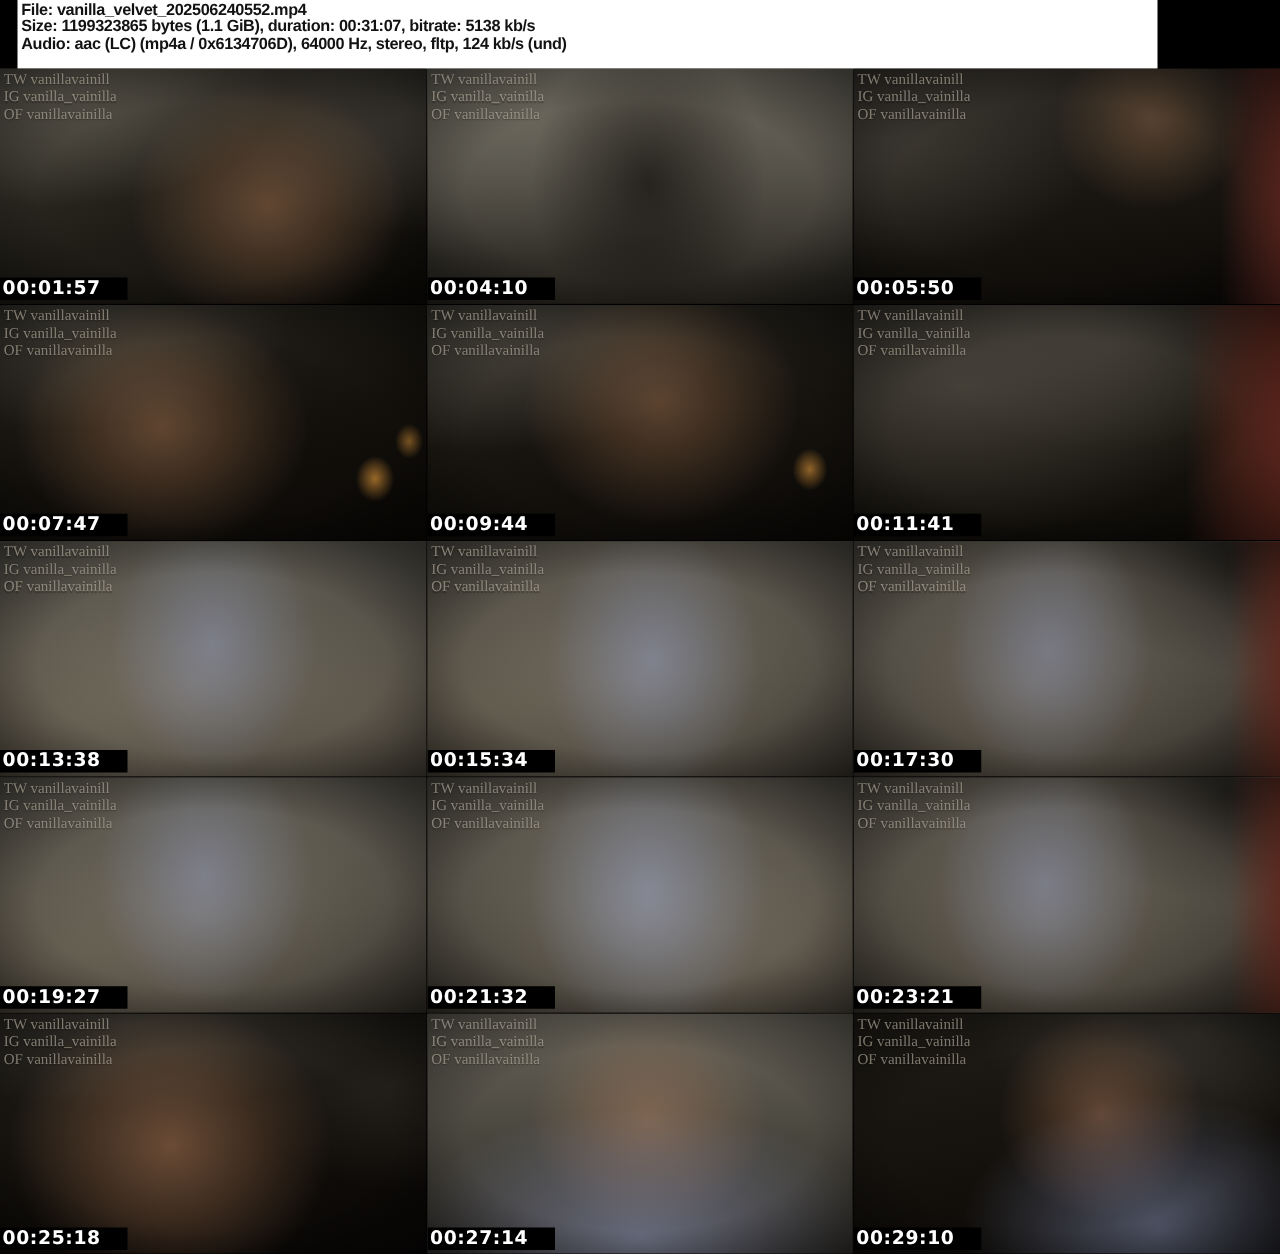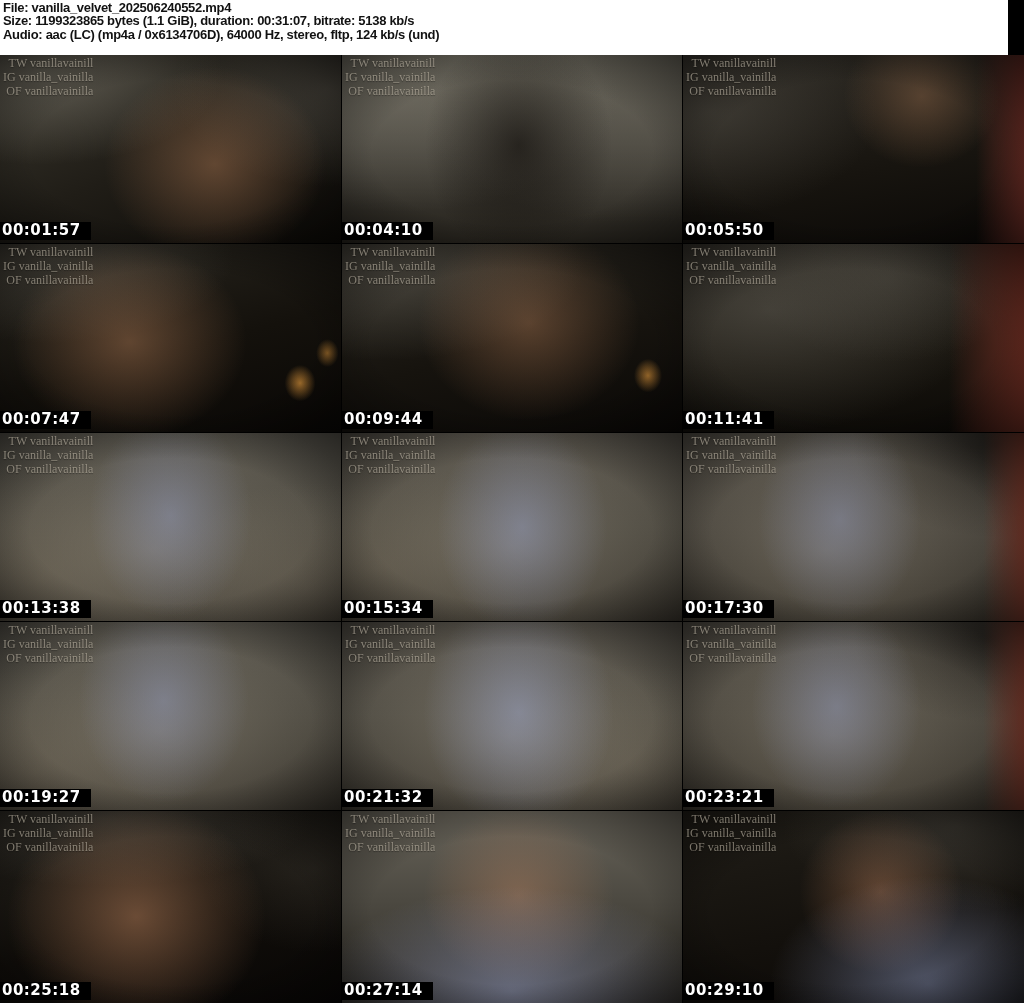--- a/index.html
+++ b/index.html
@@ -7,45 +7,45 @@
     width: 1024px;
     height: 1003px;
     background: #000;
     position: relative;
     overflow: hidden;
     font-family: "Liberation Sans", sans-serif;
   }
   
   .meta-header {
     box-sizing: border-box;
-    width: 1008px;
+    width: 912px;
     height: 55px;
     background: #ffffff;
     padding: 1px 0 0 3px;
     overflow: hidden;
+    margin-left: 14px;
   }
   .meta-line {
     font-family: "Liberation Sans", sans-serif;
     font-weight: bold;
     font-size: 13px;
     line-height: 13.4px;
     letter-spacing: -0.3px;
     color: #121212;
     white-space: nowrap;
   }
   
   .grid {
     width: 1024px;
     display: grid;
     grid-template-columns: 341px 340px 341px;
     grid-template-rows: 188px 188px 188px 188px 192px;
     column-gap: 1px;
     row-gap: 1px;
     background: #000;
-    text-align: right;
   }
   .thumb {
     position: relative;
     overflow: hidden;
     background-color: #14110d;
   }
   
   .thumb::after {
     content: "";
     position: absolute;
@@ -153,21 +153,21 @@
     position: absolute;
     left: 0;
     bottom: 3px;
     z-index: 2;
     background: #000000;
     color: #ffffff;
     font-family: "DejaVu Sans", sans-serif;
     font-weight: bold;
     font-size: 15px;
     line-height: 17px;
-    padding: 0 10px 1px 2px;
+    padding: 0 21px 1px 2px;
     letter-spacing: 0.5px;
     text-shadow: 1px 1px 0 #000, -1px -1px 0 #000, 1px -1px 0 #000, -1px 1px 0 #000;
   }
 </style>
 </head>
 <body>
 
 <div class="sheet">
   <div class="meta-header">
     <div class="meta-line">File: vanilla_velvet_202506240552.mp4</div>

